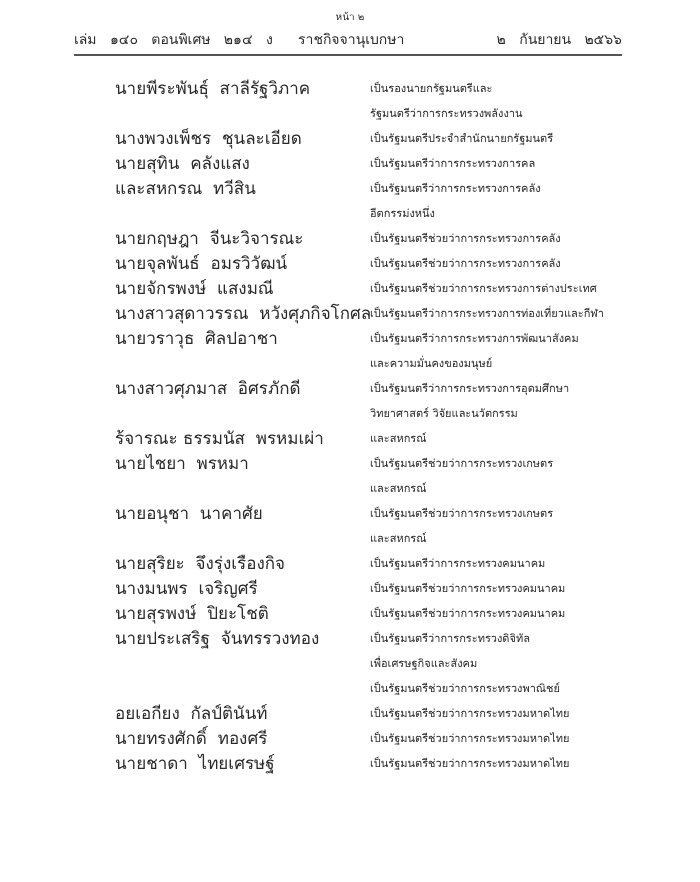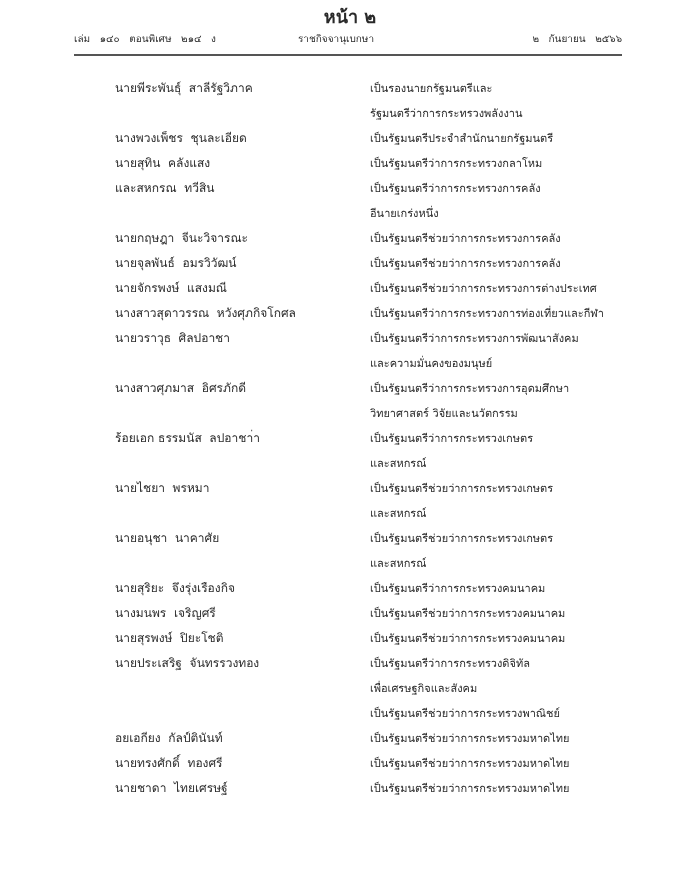--- a/index.html
+++ b/index.html
@@ -3,37 +3,37 @@
   <meta charset="utf-8">
   <style>
     html, body { margin: 0; padding: 0; background: #ffffff; }
     body {
       width: 700px; height: 882px; position: relative; overflow: hidden;
       font-family: "DejaVu Sans", "Liberation Sans", sans-serif;
       color: #2a2a2a;
     }
     .page-num {
       position: absolute; top: 8px; left: 0; width: 700px;
-      text-align: center; font-size: 18px; line-height: 18px; font-weight: bold;
+      text-align: center; font-size: 10px; line-height: 18px;
     }
     .header-row {
       position: absolute; top: 30px; left: 74px; width: 548px;
-      height: 20px; font-size: 10px; line-height: 18px;
+      height: 20px; font-size: 14px; line-height: 18px;
     }
     .header-row .vol { position: absolute; left: 0; top: 0; white-space: pre; }
     .header-row .pub { position: absolute; left: 224px; top: 0; }
     .header-row .date { position: absolute; right: 0; top: 0; white-space: pre; }
     .rule {
       position: absolute; top: 54px; left: 74px; width: 548px; height: 2px;
       background: #555555;
     }
     .entries { position: absolute; top: 76px; left: 0; width: 700px; }
     .entry { position: relative; width: 700px; }
     .entry .name {
-      position: absolute; left: 115px; top: 0; font-size: 12px; line-height: 25px;
+      position: absolute; left: 115px; top: 0; font-size: 17px; line-height: 25px;
       white-space: pre;
     }
     .entry .role { margin-left: 370px; font-size: 11px; line-height: 25px; }
     .entry .role div { white-space: nowrap; height: 25px; }
   </style>
 </head>
 <body>
 
 <div class="page-num">หน้า   ๒</div>
 <div class="header-row">
@@ -53,28 +53,28 @@
     </div>
     <div class="entry">
       <div class="name">นางพวงเพ็ชร  ชุนละเอียด</div>
       <div class="role">
         <div>เป็นรัฐมนตรีประจำสำนักนายกรัฐมนตรี</div>
       </div>
     </div>
     <div class="entry">
       <div class="name">นายสุทิน  คลังแสง</div>
       <div class="role">
-        <div>เป็นรัฐมนตรีว่าการกระทรวงกลาโหม</div>
+        <div>เป็นรัฐมนตรีว่าการกระทรวงการคล</div>
       </div>
     </div>
     <div class="entry">
       <div class="name">และสหกรณ  ทวีสิน</div>
       <div class="role">
         <div>เป็นรัฐมนตรีว่าการกระทรวงการคลัง</div>
-        <div>อีนายเกร่งหนึ่ง</div>
+        <div>อีตกรรม่งหนึ่ง</div>
       </div>
     </div>
     <div class="entry">
       <div class="name">นายกฤษฎา  จีนะวิจารณะ</div>
       <div class="role">
         <div>เป็นรัฐมนตรีช่วยว่าการกระทรวงการคลัง</div>
       </div>
     </div>
     <div class="entry">
       <div class="name">นายจุลพันธ์  อมรวิวัฒน์</div>
@@ -102,23 +102,22 @@
       </div>
     </div>
     <div class="entry">
       <div class="name">นางสาวศุภมาส  อิศรภักดี</div>
       <div class="role">
         <div>เป็นรัฐมนตรีว่าการกระทรวงการอุดมศึกษา</div>
         <div>วิทยาศาสตร์  วิจัยและนวัตกรรม</div>
       </div>
     </div>
     <div class="entry">
-      <div class="name">ร้อยเอก ธรรมนัส  ลปอาชา่า</div>
+      <div class="name">ร้จารณะ ธรรมนัส  พรหมเผ่า</div>
       <div class="role">
-        <div>เป็นรัฐมนตรีว่าการกระทรวงเกษตร</div>
         <div>และสหกรณ์</div>
       </div>
     </div>
     <div class="entry">
       <div class="name">นายไชยา  พรหมา</div>
       <div class="role">
         <div>เป็นรัฐมนตรีช่วยว่าการกระทรวงเกษตร</div>
         <div>และสหกรณ์</div>
       </div>
     </div>

